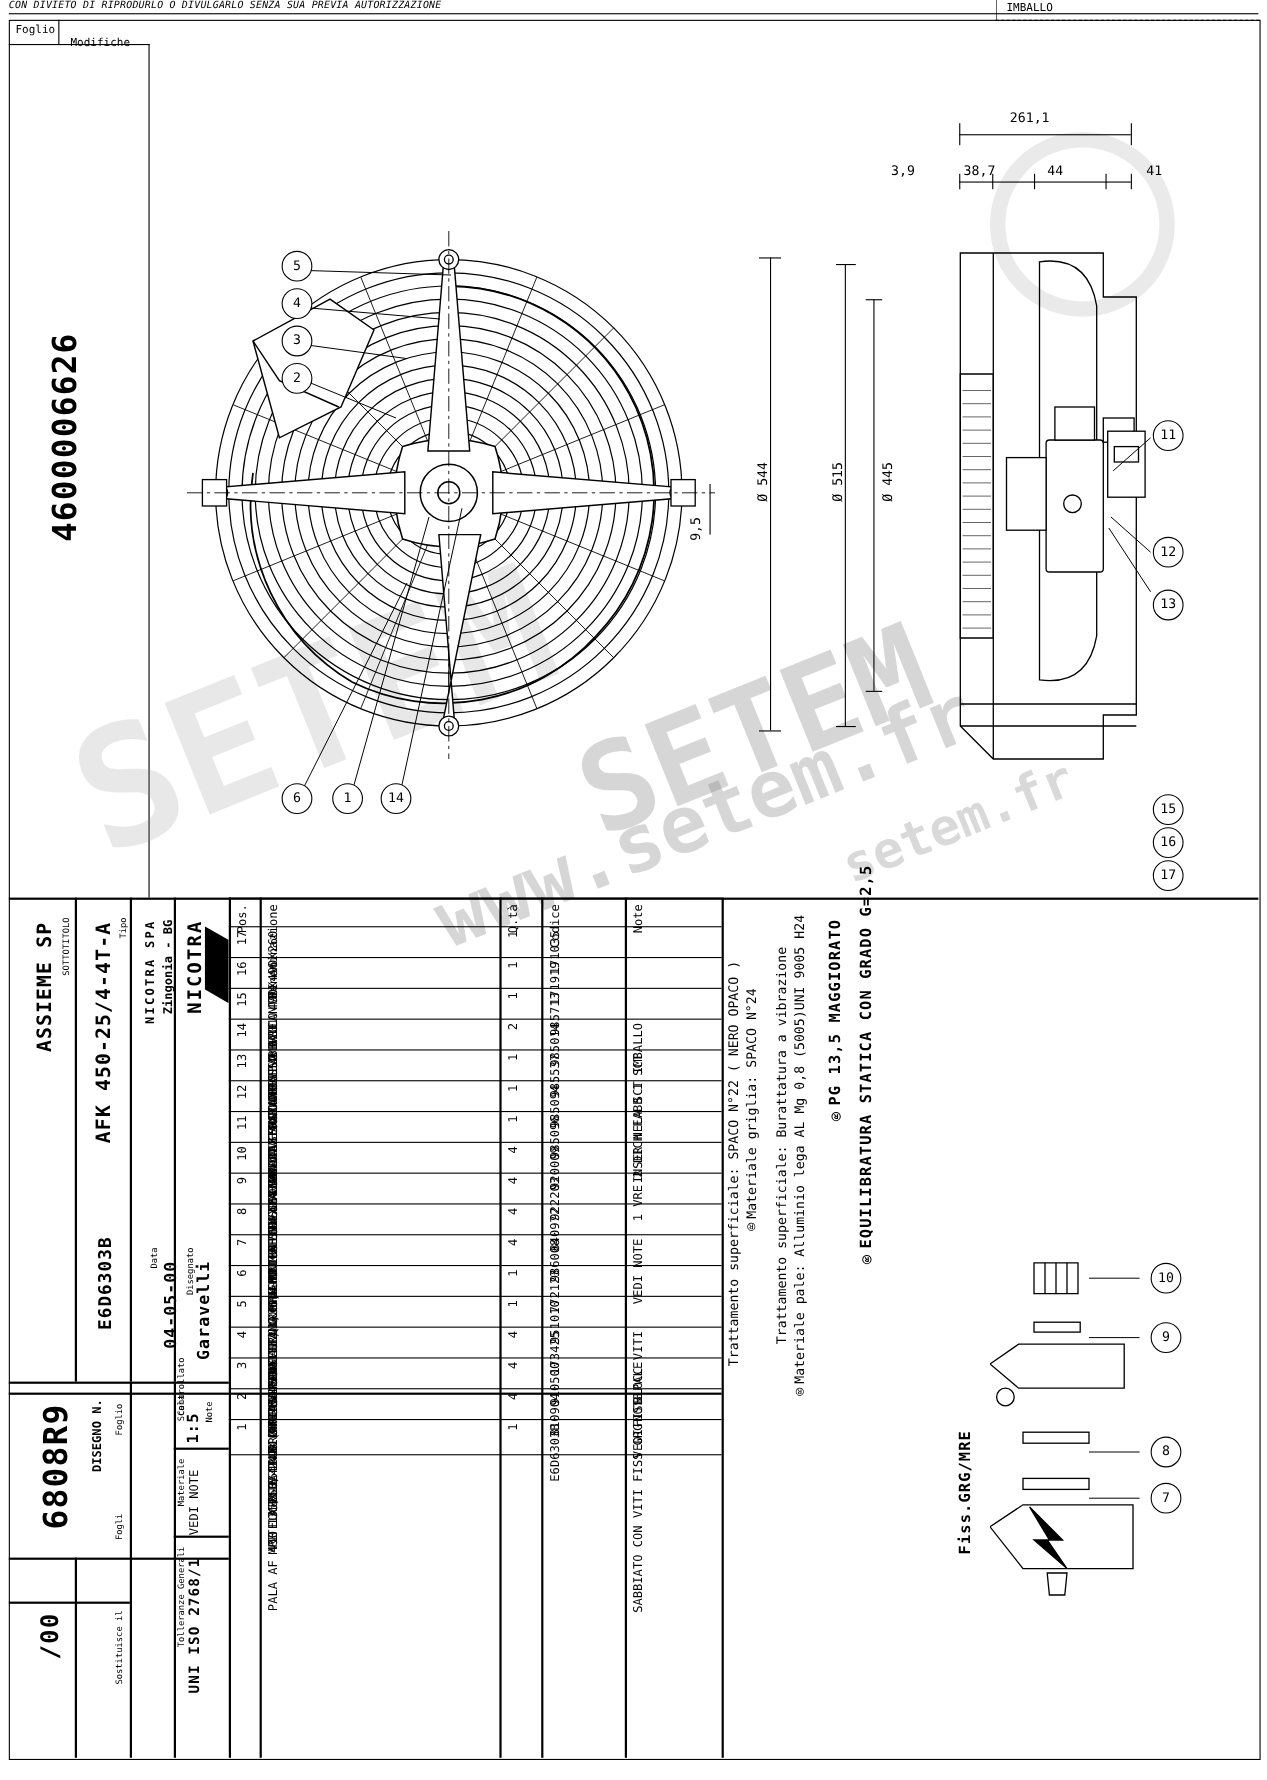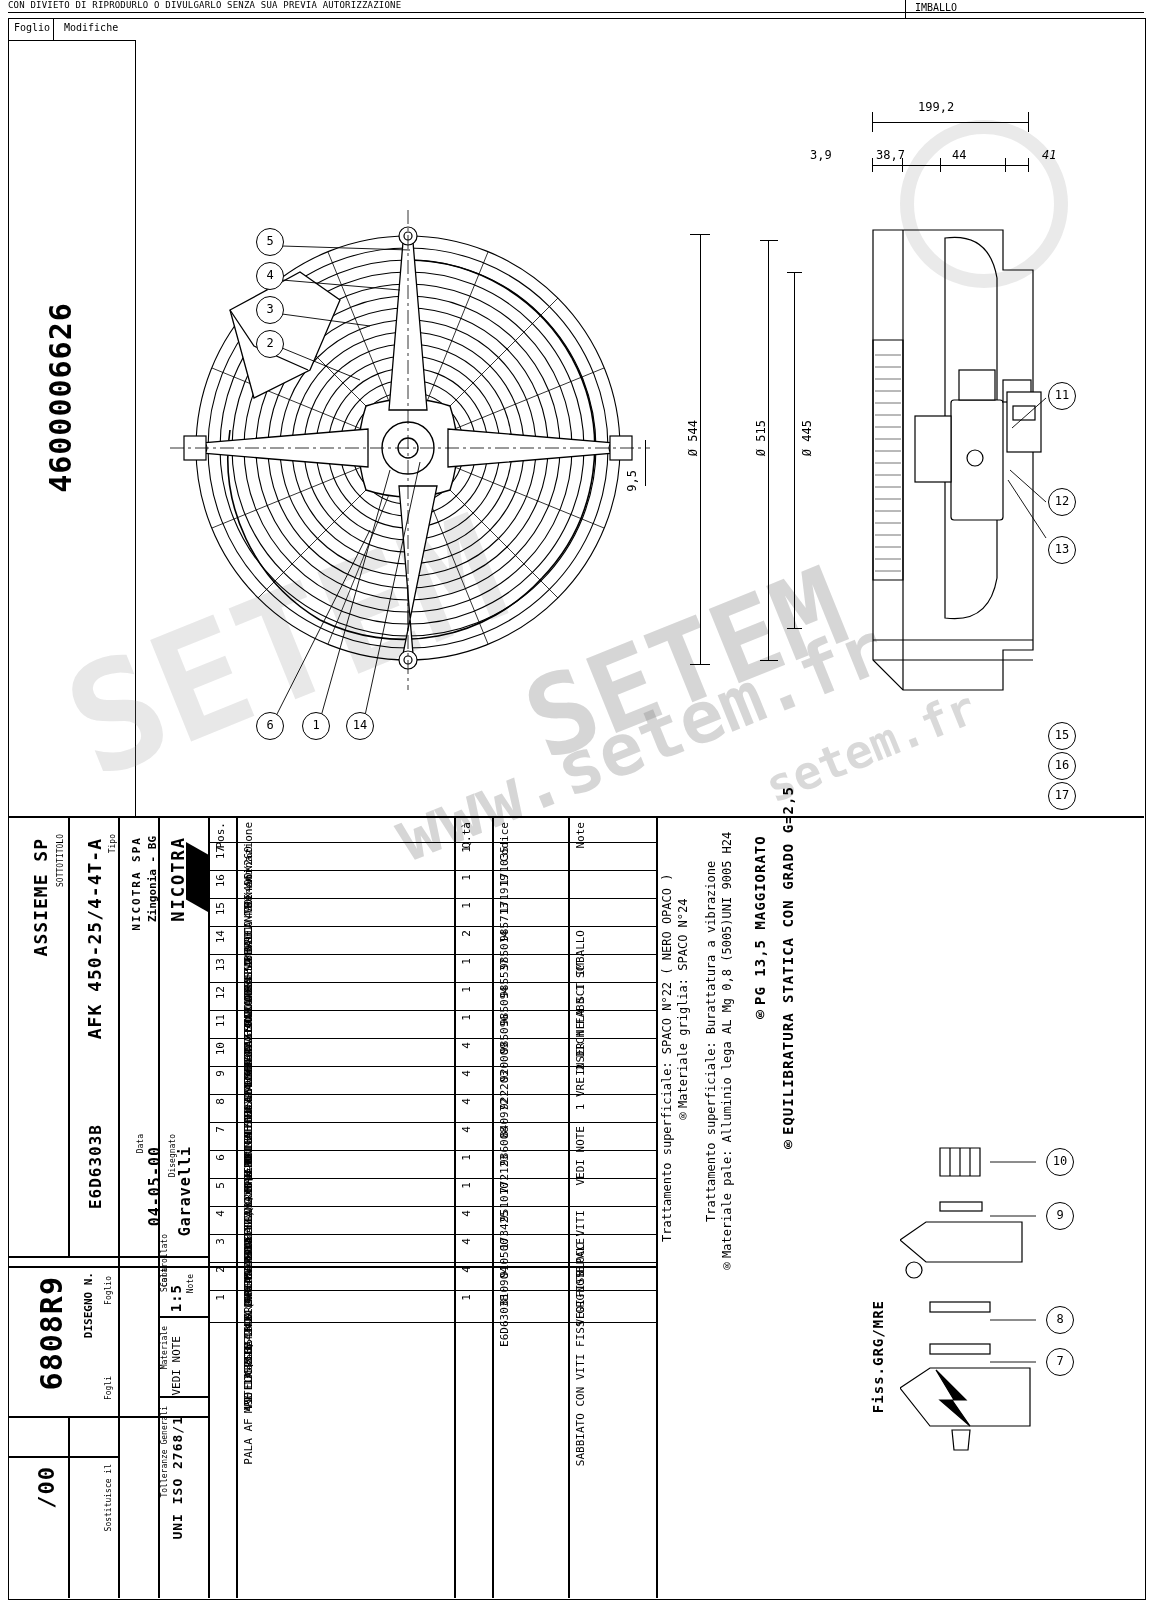--- a/index.html
+++ b/index.html
@@ -1,30 +1,30 @@
 <!DOCTYPE html>
 <html><head>
 <meta charset="utf-8">
 <style>
   html,body{margin:0;padding:0;background:#fff;}
   body{width:1152px;height:1618px;position:relative;overflow:hidden;
        font-family:"DejaVu Sans Mono", monospace; color:#000;}
   .sheet{position:absolute;inset:0;}
   .frame{position:absolute;left:8px;top:18px;width:1136px;height:1580px;border:1.5px solid #000;}
-  .topnote{position:absolute;left:8px;top:0px;width:700px;font-size:9px;letter-spacing:.2px;white-space:nowrap;}
+  .topnote{position:absolute;left:8px;top:0px;width:700px;font-size:9px;letter-spacing:.2px;white-space:nowrap;font-style:italic;}
   .topbar{position:absolute;left:8px;top:12px;width:1136px;height:1px;background:#000;}
   .pratico-box{position:absolute;left:905px;top:0px;width:239px;height:18px;border-left:1.5px solid #000;border-bottom:1.5px dashed #000;}
   .pratico-lbl{position:absolute;left:915px;top:2px;font-size:10px;}
 
   
   .idx{position:absolute;left:8px;top:18px;width:128px;height:22px;border-bottom:1.5px solid #000;}
   .idx .c1{position:absolute;left:0;top:0;width:46px;height:22px;border-right:1.5px solid #000;box-sizing:border-box;}
   .idx span{font-size:10px;}
   .idx .t1{position:absolute;left:6px;top:4px;}
-  .idx .t2{position:absolute;left:56px;top:4px;}
+  .idx .t2{position:absolute;left:56px;top:16px;}
   .vert-left{position:absolute;left:8px;top:40px;width:128px;height:776px;border-right:1.5px solid #000;box-sizing:border-box;}
 
   
   .bigcode{position:absolute;left:-100px;top:380px;width:320px;text-align:center;
            transform:rotate(-90deg);transform-origin:center center;
            font-size:30px;font-weight:bold;letter-spacing:1px;font-family:"DejaVu Sans Mono",monospace;}
 
   
   .wm{position:absolute;pointer-events:none;color:rgba(120,120,120,.28);font-weight:bold;white-space:nowrap;}
   .wm1{left:60px;top:560px;font-size:150px;transform:rotate(-22deg);color:rgba(140,140,140,.20);}
@@ -236,32 +236,32 @@
 
     <g fill="none" stroke="#000" stroke-width="1.2">
       <path d="M18,470 l160,0"></path>
       <path d="M18,490 l160,0"></path>
     </g>
   </svg>
 
   <div class="hline" style="left:872px;top:122px;width:156px;"></div>
   <div class="vline" style="left:872px;top:112px;height:20px;"></div>
   <div class="vline" style="left:1028px;top:112px;height:20px;"></div>
-  <div class="dim" style="left:918px;top:100px;">199,2</div>
+  <div class="dim" style="left:918px;top:100px;">261,1</div>
 
   <div class="hline" style="left:872px;top:165px;width:156px;"></div>
   <div class="vline" style="left:872px;top:158px;height:14px;"></div>
   <div class="vline" style="left:902px;top:158px;height:14px;"></div>
   <div class="vline" style="left:940px;top:158px;height:14px;"></div>
   <div class="vline" style="left:1005px;top:158px;height:14px;"></div>
   <div class="vline" style="left:1028px;top:158px;height:14px;"></div>
   <div class="dim" style="left:810px;top:148px;">3,9</div>
   <div class="dim" style="left:876px;top:148px;">38,7</div>
   <div class="dim" style="left:952px;top:148px;">44</div>
-  <div class="dim" style="left:1042px;top:148px;font-style:italic;">41</div>
+  <div class="dim" style="left:1042px;top:148px;">41</div>
 
   <div class="vline" style="left:768px;top:240px;height:420px;"></div>
   <div class="hline" style="left:760px;top:240px;width:18px;"></div>
   <div class="hline" style="left:760px;top:660px;width:18px;"></div>
   <div class="dim" style="left:754px;top:420px;writing-mode:vertical-rl;transform:rotate(180deg);">Ø 515</div>
 
   <div class="vline" style="left:794px;top:272px;height:356px;"></div>
   <div class="hline" style="left:787px;top:272px;width:15px;"></div>
   <div class="hline" style="left:787px;top:628px;width:15px;"></div>
   <div class="dim" style="left:800px;top:420px;writing-mode:vertical-rl;transform:rotate(180deg);">Ø 445</div>

